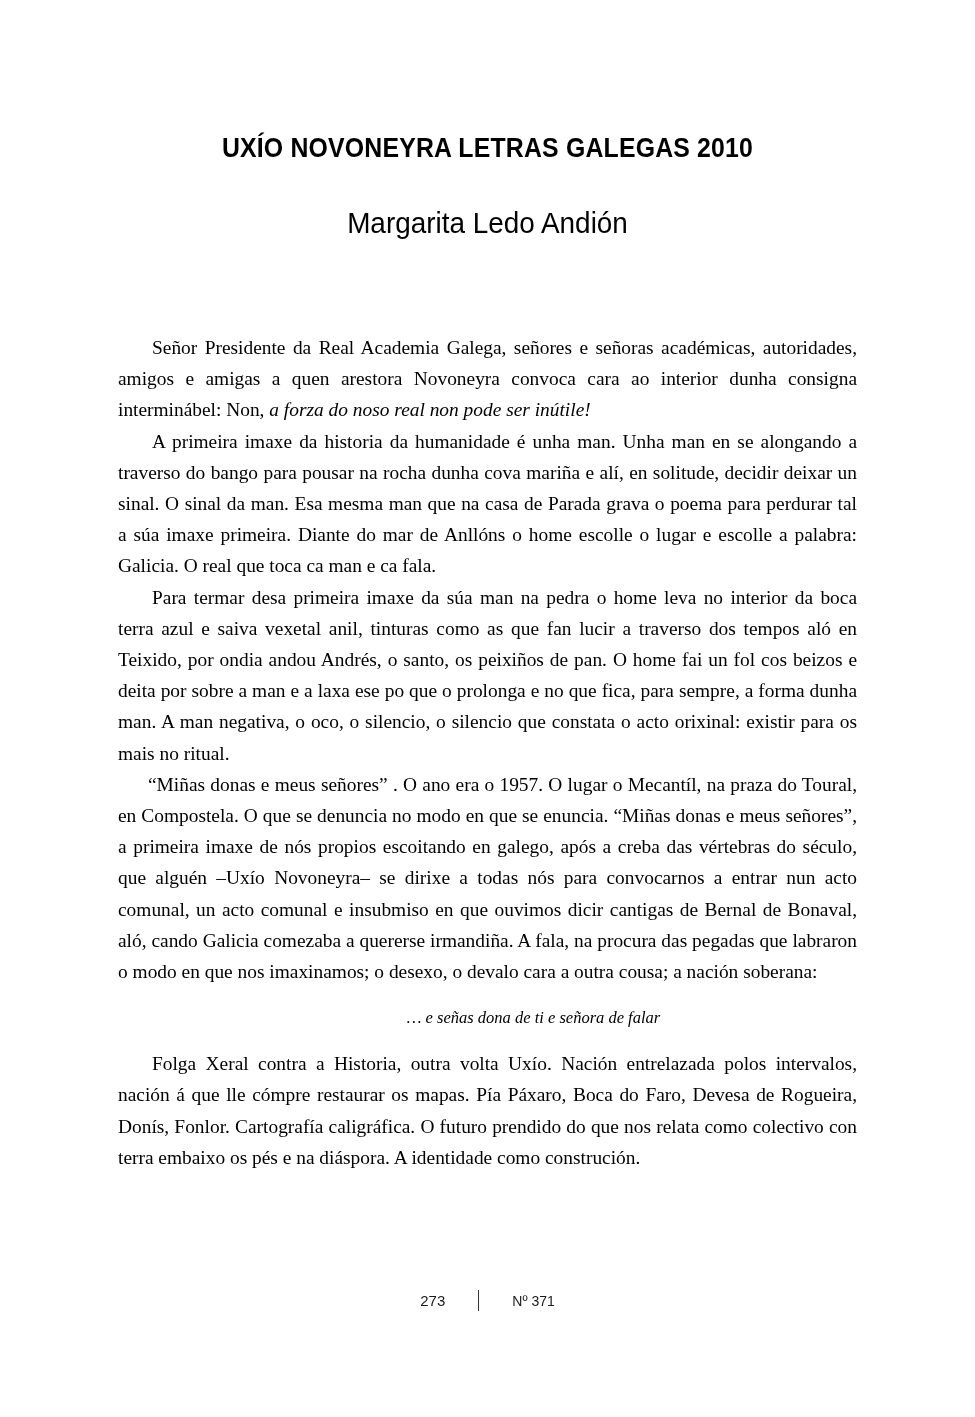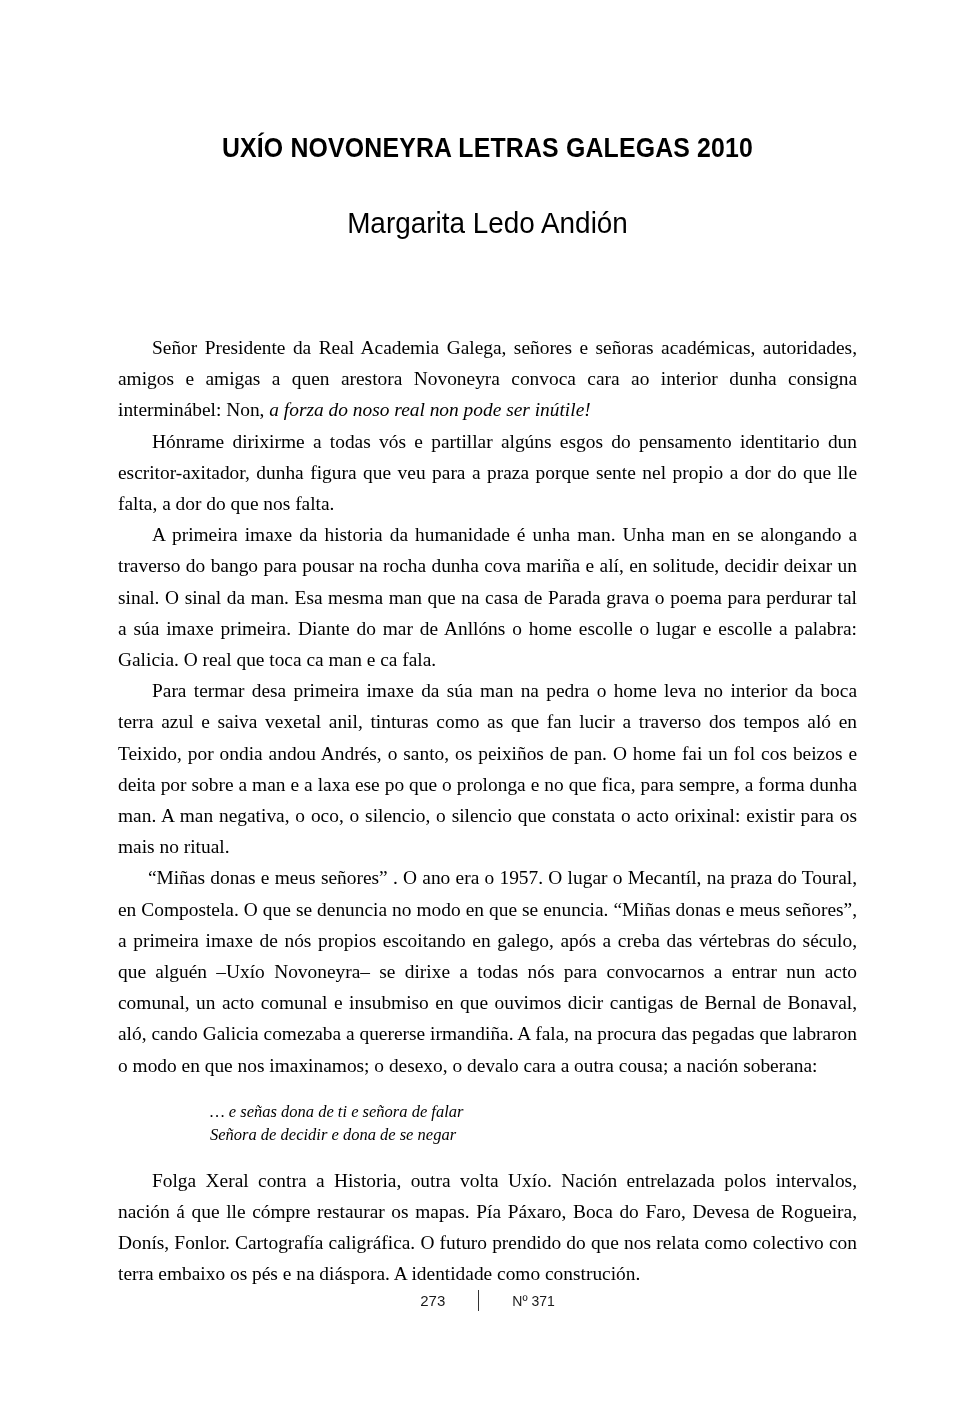--- a/index.html
+++ b/index.html
@@ -60,21 +60,21 @@
   }
   .body-text em {
     font-style: italic;
   }
   .verse {
     margin: 19px 0 19px 0;
     padding-left: 92px;
     font-style: italic;
     font-size: 16.5px;
     line-height: 23px;
-    text-align: left;
+    text-align: center;
     text-indent: 0;
   }
   .verse div {
     white-space: nowrap;
   }
   .footer {
     position: absolute;
     left: 0;
     right: 0;
     bottom: 52px;
@@ -107,31 +107,29 @@
 <div class="page">
 
   <h1 class="title">UXÍO NOVONEYRA LETRAS GALEGAS 2010</h1>
 
   <h2 class="author">Margarita Ledo Andión</h2>
 
   <div class="body-text">
 
     <p><span>Señor Presidente da Real Academia Galega, señores e señoras académicas, autoridades, amigos e amigas a quen arestora Novoneyra convoca cara ao interior dunha consigna interminábel: Non, </span><em>a forza do noso real non pode ser inútile!</em></p>
 
-    <p>Hónrame dirixirme a todas vós e partillar algúns esgos do pensamento identitario dun escritor-axitador, dunha figura que veu para a praza porque sente nel propio a dor do que lle falta, a dor do que nos falta.</p>
 
     <p>A primeira imaxe da historia da humanidade é unha man. Unha man en se alongando a traverso do bango para pousar na rocha dunha cova mariña e alí, en solitude, decidir deixar un sinal. O sinal da man. Esa mesma man que na casa de Parada grava o poema para perdurar tal a súa imaxe primeira. Diante do mar de Anllóns o home escolle o lugar e escolle a palabra: Galicia. O real que toca ca man e ca fala.</p>
 
     <p>Para termar desa primeira imaxe da súa man na pedra o home leva no interior da boca terra azul e saiva vexetal anil, tinturas como as que fan lucir a traverso dos tempos aló en Teixido, por ondia andou Andrés, o santo, os peixiños de pan. O home fai un fol cos beizos e deita por sobre a man e a laxa ese po que o prolonga e no que fica, para sempre, a forma dunha man. A man negativa, o oco, o silencio, o silencio que constata o acto orixinal: existir para os mais no ritual.</p>
 
     <p class="tight-indent">“Miñas donas e meus señores” . O ano era o 1957. O lugar o Mecantíl, na praza do Toural, en Compostela. O que se denuncia no modo en que se enuncia. “Miñas donas e meus señores”, a primeira imaxe de nós propios escoitando en galego, após a creba das vértebras do século, que alguén –Uxío Novoneyra– se dirixe a todas nós para convocarnos a entrar nun acto comunal, un acto comunal e insubmiso en que ouvimos dicir cantigas de Bernal de Bonaval, aló, cando Galicia comezaba a quererse irmandiña. A fala, na procura das pegadas que labraron o modo en que nos imaxinamos; o desexo, o devalo cara a outra cousa; a nación soberana:</p>
 
     <div class="verse">
       <div>… e señas dona de ti e señora de falar</div>
-      <div>Señora de decidir e dona de se negar</div>
     </div>
 
     <p>Folga Xeral contra a Historia, outra volta Uxío. Nación entrelazada polos intervalos, nación á que lle cómpre restaurar os mapas. Pía Páxaro, Boca do Faro, Devesa de Rogueira, Donís, Fonlor. Cartografía caligráfica. O futuro prendido do que nos relata como colectivo con terra embaixo os pés e na diáspora. A identidade como construción.</p>
 
   </div>
 
   <div class="footer">
     <span class="page-num">273</span>
     <span class="divider"></span>
     <span class="issue">Nº 371</span>

